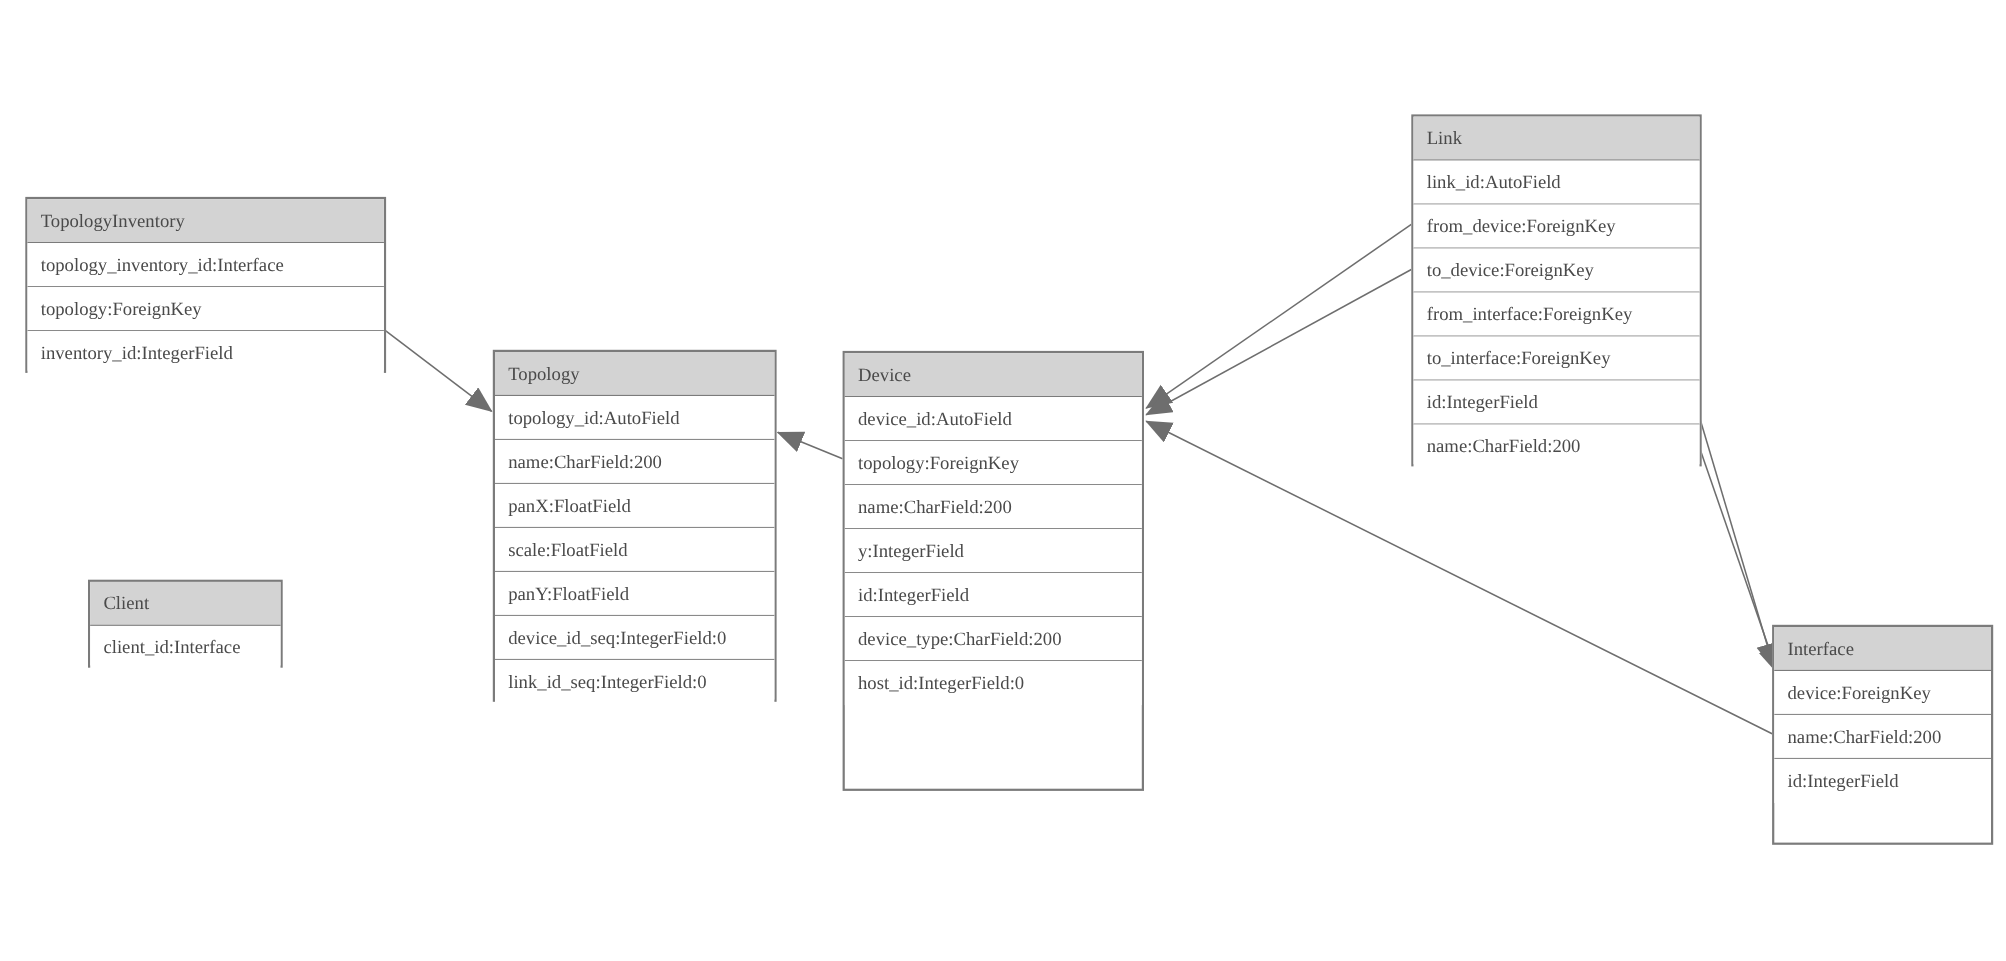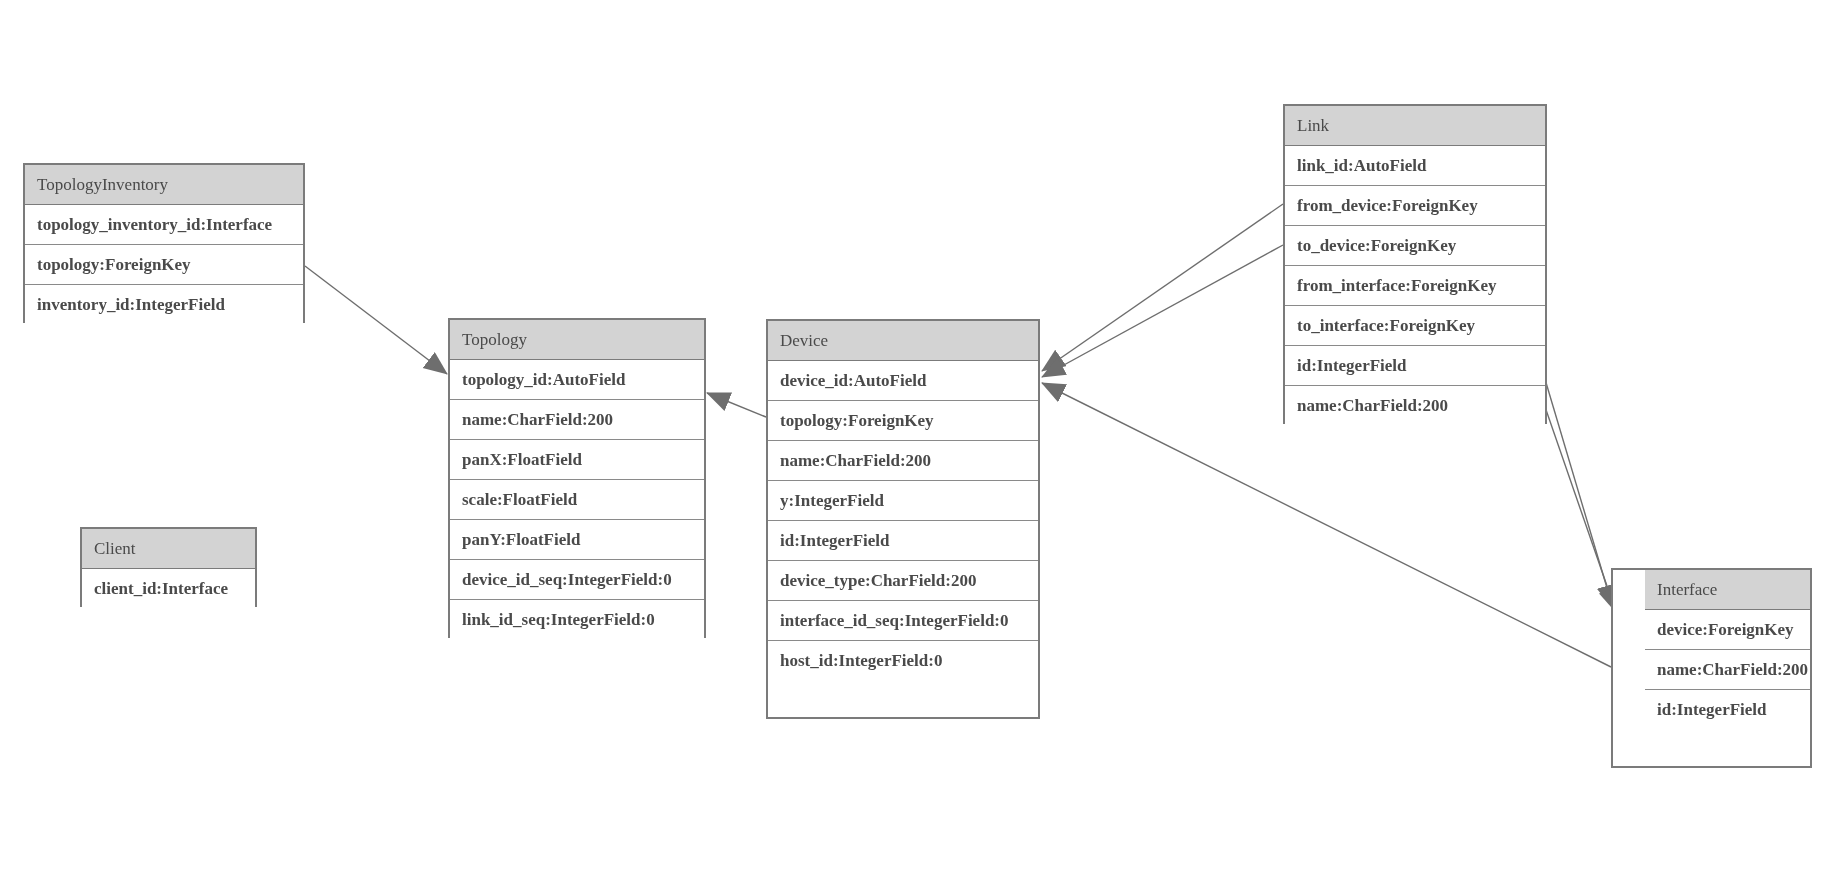--- a/index.html
+++ b/index.html
@@ -47,21 +47,20 @@
     box-sizing: border-box;
     border-bottom: 1px solid var(--border-inner, #8a8a8a);
     display: flex;
     align-items: center;
     padding: 0 12px;
     font-size: 17px;
     color: var(--text, #4a4a4a);
     white-space: nowrap;
     overflow: hidden;
     background: var(--row-fill, #ffffff);
-    font-weight: bold;
   }
   .entity-field:last-child {
     border-bottom: none;
   }
 </style>
 </head>
 <body>
 
 <div id="diagram-canvas">
   <svg id="edge-layer" width="1824" height="874" viewBox="0 0 1824 874" xmlns="http://www.w3.org/2000/svg">
@@ -74,21 +73,21 @@
         <line x1="305" y1="266" x2="447" y2="374" stroke="#6e6e6e" stroke-width="1.4" marker-end="url(#arrowhead)"></line>
         <line x1="766" y1="417" x2="707" y2="393" stroke="#6e6e6e" stroke-width="1.4" marker-end="url(#arrowhead)"></line>
         <line x1="1283" y1="204" x2="1042" y2="371" stroke="#6e6e6e" stroke-width="1.4" marker-end="url(#arrowhead)"></line>
         <line x1="1283" y1="245" x2="1042" y2="377" stroke="#6e6e6e" stroke-width="1.4" marker-end="url(#arrowhead)"></line>
         <line x1="1611" y1="667" x2="1042" y2="383" stroke="#6e6e6e" stroke-width="1.4" marker-end="url(#arrowhead)"></line>
         <line x1="1517" y1="285" x2="1613" y2="608" stroke="#6e6e6e" stroke-width="1.4" marker-end="url(#arrowhead)"></line>
         <line x1="1517" y1="326" x2="1616" y2="612" stroke="#6e6e6e" stroke-width="1.4" marker-end="url(#arrowhead)"></line>
       </g>
   </svg>
   <div id="entities">
-      <div class="entity" style="left: 23px; top: 163px; width: 282px; height: 160px;">
+      <div class="entity" style="left: 23px; top: 179px; width: 328px; height: 160px;">
         <div class="entity-header">TopologyInventory</div>
         <div class="entity-field">topology_inventory_id:Interface</div>
         <div class="entity-field">topology:ForeignKey</div>
         <div class="entity-field">inventory_id:IntegerField</div>
       </div>
       <div class="entity" style="left: 448px; top: 318px; width: 258px; height: 320px;">
         <div class="entity-header">Topology</div>
         <div class="entity-field">topology_id:AutoField</div>
         <div class="entity-field">name:CharField:200</div>
         <div class="entity-field">panX:FloatField</div>
@@ -102,33 +101,32 @@
         <div class="entity-field">client_id:Interface</div>
       </div>
       <div class="entity" style="left: 766px; top: 319px; width: 274px; height: 400px;">
         <div class="entity-header">Device</div>
         <div class="entity-field">device_id:AutoField</div>
         <div class="entity-field">topology:ForeignKey</div>
         <div class="entity-field">name:CharField:200</div>
         <div class="entity-field">y:IntegerField</div>
         <div class="entity-field">id:IntegerField</div>
         <div class="entity-field">device_type:CharField:200</div>
-        <div class="entity-field">interface_id_seq:IntegerField:0</div>
         <div class="entity-field">host_id:IntegerField:0</div>
       </div>
       <div class="entity" style="left: 1283px; top: 104px; width: 264px; height: 320px;">
         <div class="entity-header">Link</div>
         <div class="entity-field">link_id:AutoField</div>
         <div class="entity-field">from_device:ForeignKey</div>
         <div class="entity-field">to_device:ForeignKey</div>
         <div class="entity-field">from_interface:ForeignKey</div>
         <div class="entity-field">to_interface:ForeignKey</div>
         <div class="entity-field">id:IntegerField</div>
         <div class="entity-field">name:CharField:200</div>
       </div>
-      <div class="entity" style="left: 1611px; top: 568px; width: 201px; height: 200px; padding-left: 32px;">
+      <div class="entity" style="left: 1611px; top: 568px; width: 201px; height: 200px;">
         <div class="entity-header">Interface</div>
         <div class="entity-field">device:ForeignKey</div>
         <div class="entity-field">name:CharField:200</div>
         <div class="entity-field">id:IntegerField</div>
       </div>
     </div>
 </div>
 
 </body></html>

